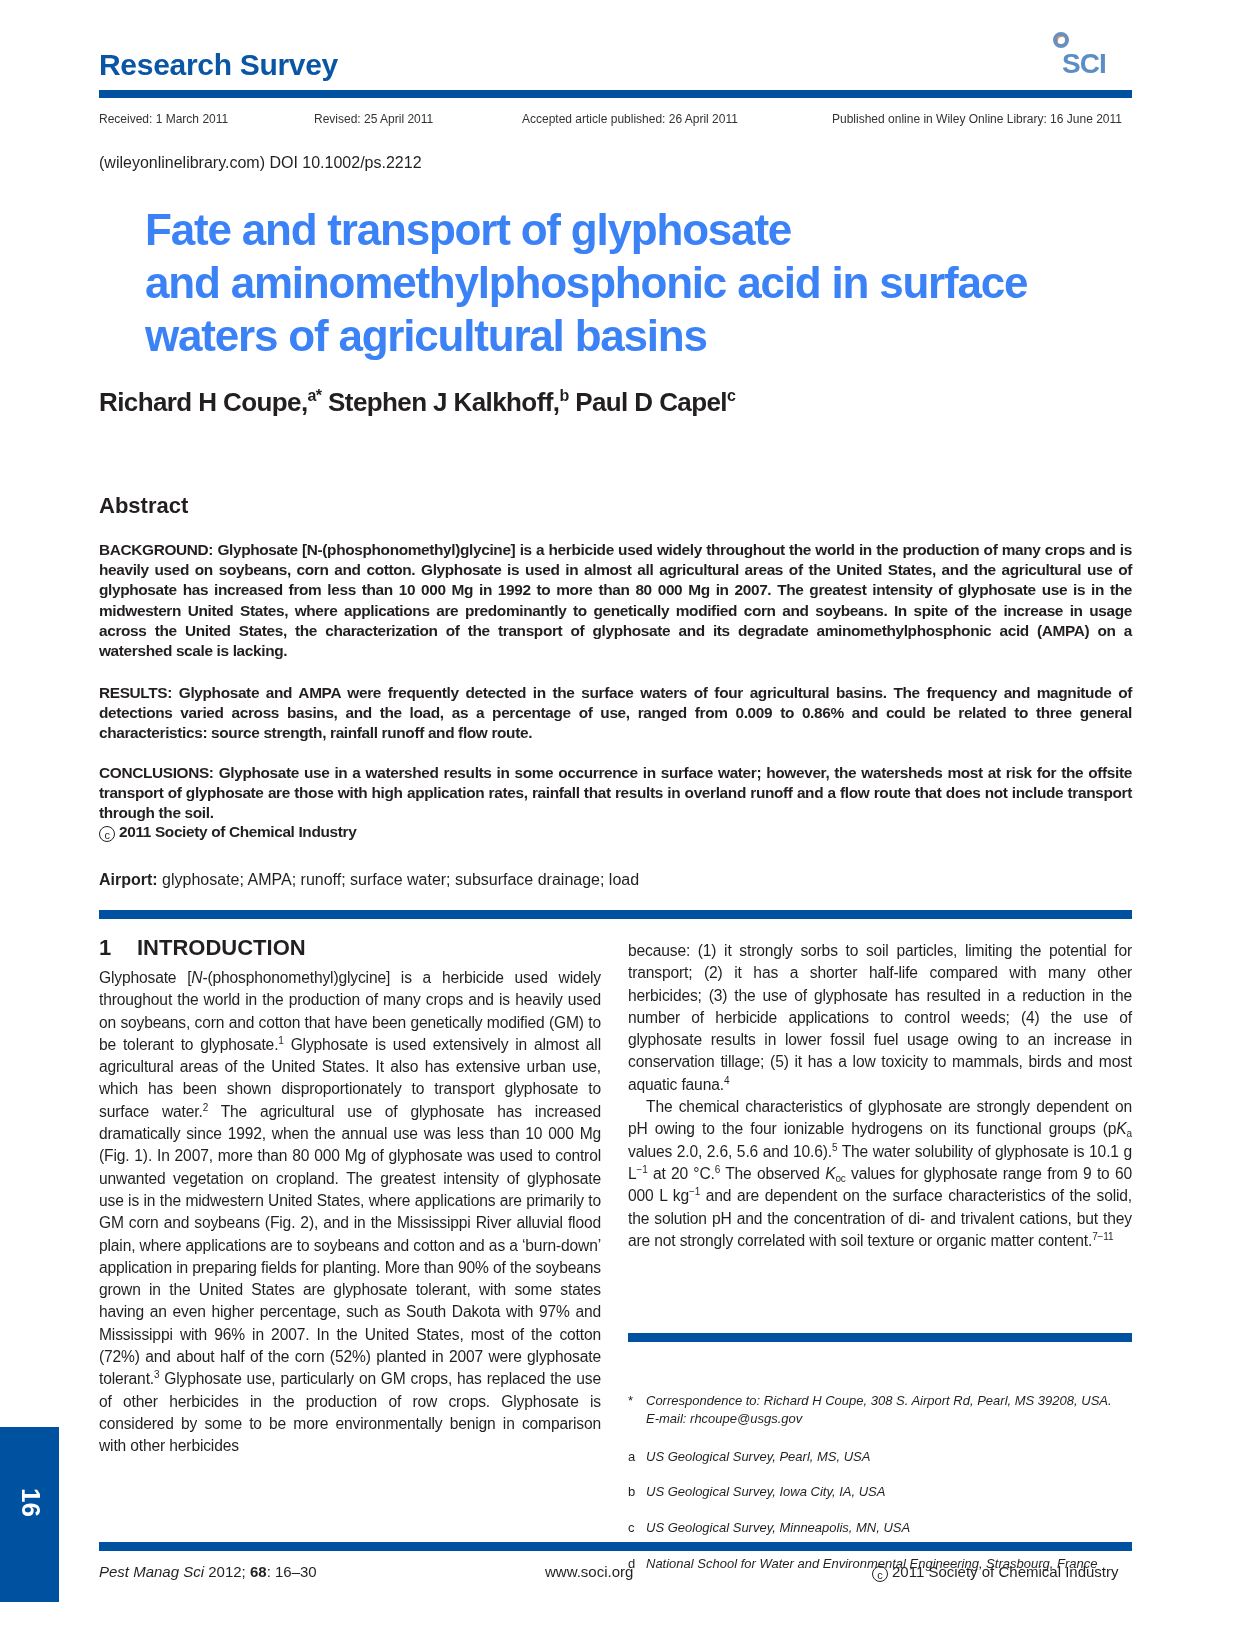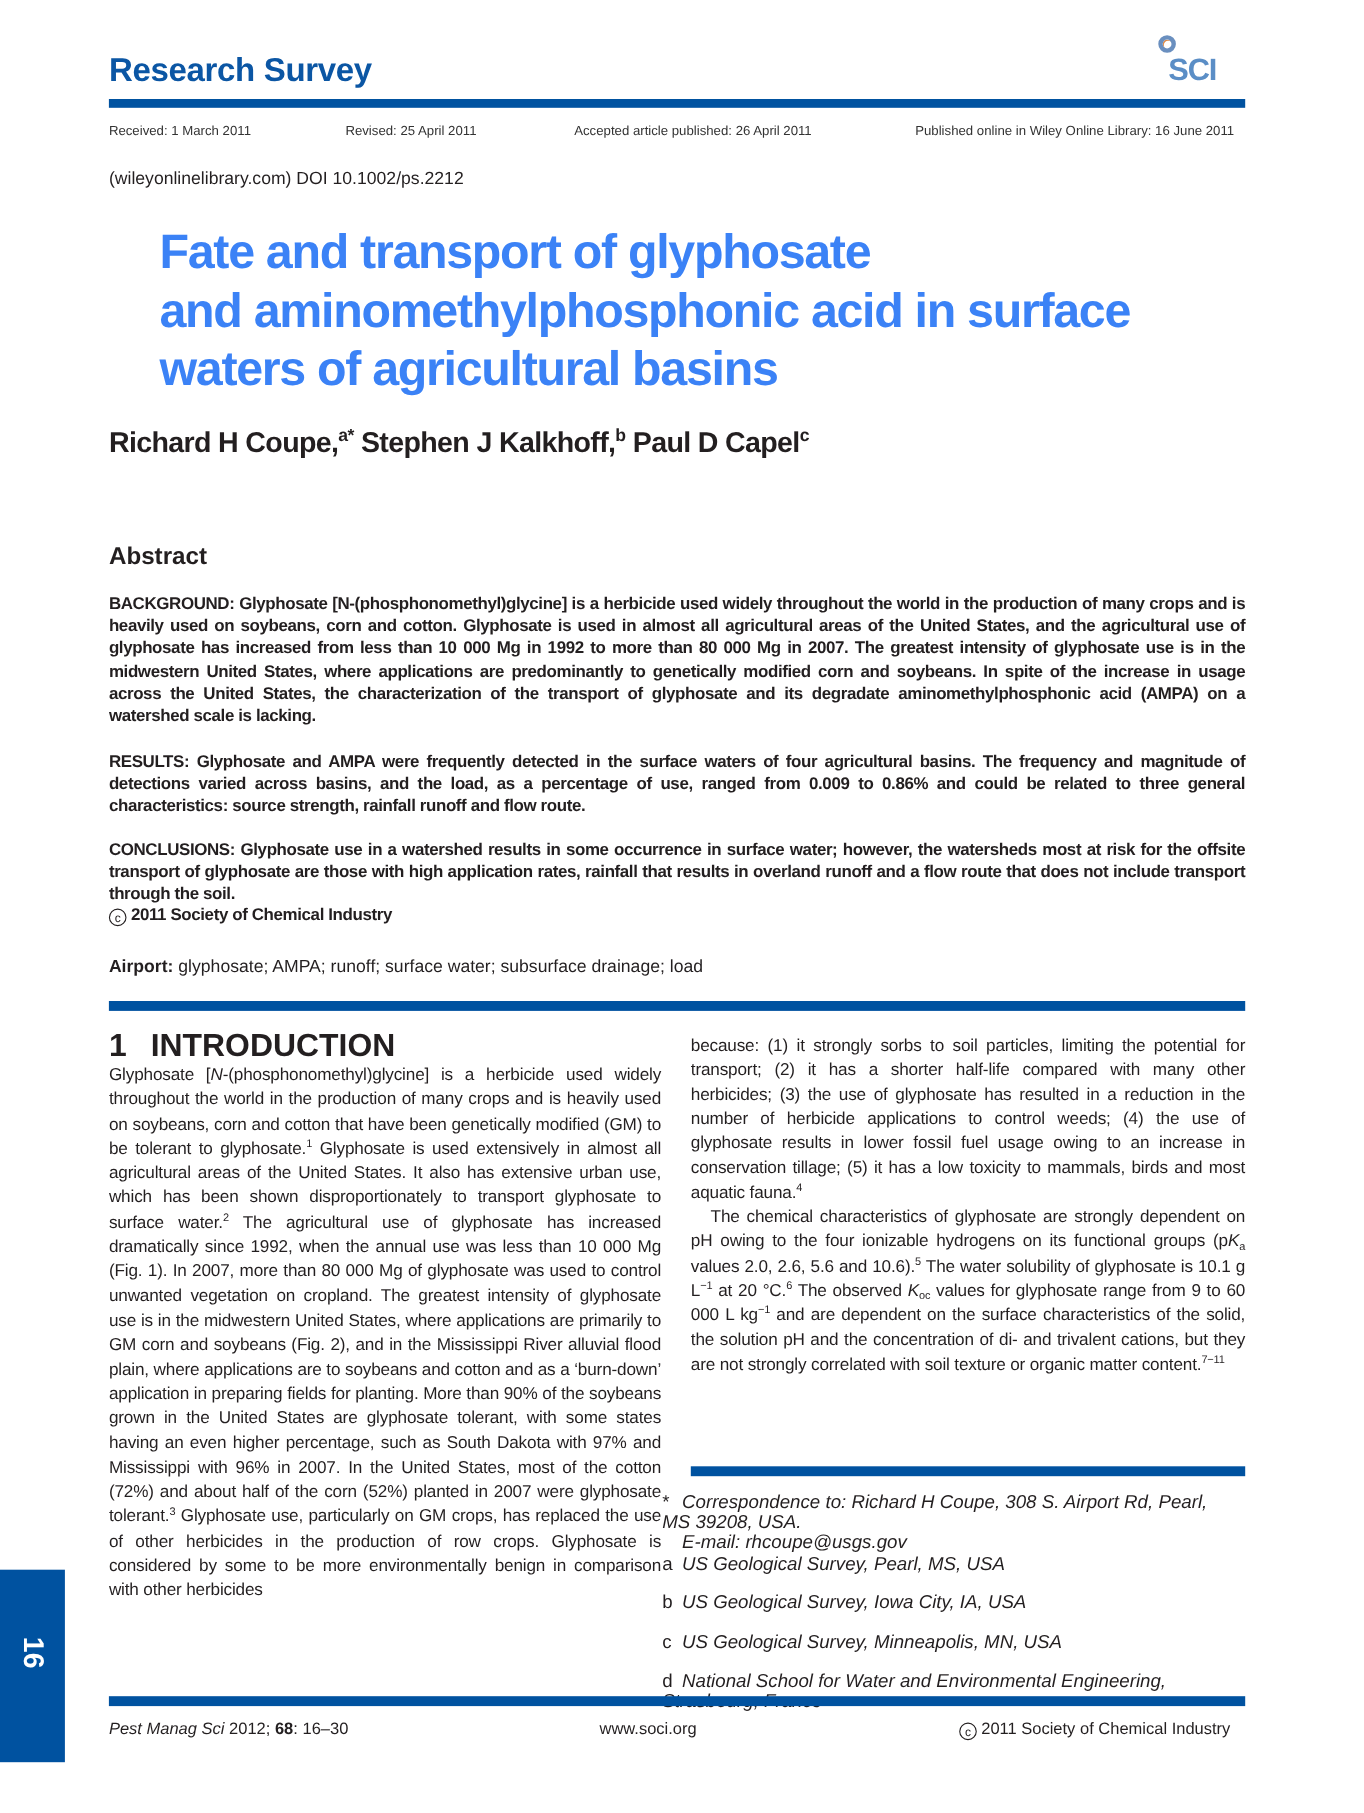--- a/index.html
+++ b/index.html
@@ -25,31 +25,31 @@
   #abstract-heading { left: 99px; top: 493px; font-size: 22px; font-weight: bold; }
   .abs-para { left: 99px; width: 1033px; font-size: 15.4px; line-height: 20.2px; font-weight: bold; text-align: justify;
               letter-spacing: -0.35px; }
   #copyright-line { left: 99px; top: 823px; font-size: 15.4px; font-weight: bold; letter-spacing: -0.35px; }
   .copy-c { display: inline-block; width: 16px; height: 16px; border: 1.5px solid #231f20; border-radius: 50%;
             font-size: 11px; line-height: 16px; text-align: center; box-sizing: border-box; vertical-align: -2px; margin-right: 4px; font-weight: normal; }
 
   #keywords { left: 99px; top: 871px; font-size: 16px; }
   #keywords b { font-weight: bold; }
 
-  #intro-heading { left: 99px; top: 935px; font-size: 29px; font-weight: bold; }
+  #intro-heading { left: 99px; top: 935px; font-size: 22px; font-weight: bold; }
   #intro-heading .num { display: inline-block; width: 38px; }
 
   .col { font-size: 15.6px; line-height: 22.3px; text-align: justify; letter-spacing: -0.15px; }
   .col sup { font-size: 10px; vertical-align: 6px; line-height: 0; }
   .col sub { font-size: 10px; vertical-align: -3px; line-height: 0; }
   #col-left { left: 99px; top: 967px; width: 502px; }
   #col-right { left: 628px; top: 940px; width: 504px; }
   .indent { text-indent: 18px; }
 
-  .fn { left: 602px; width: 504px; font-size: 17px; font-style: italic; line-height: 18px; }
+  .fn { left: 628px; width: 504px; font-size: 13px; font-style: italic; line-height: 18px; margin-top: 35px; }
   .fn .mark { display: inline-block; width: 18px; font-style: normal; }
   .fn .cont { padding-left: 18px; }
 
   #page-tab { left: 0; top: 1427px; width: 59px; height: 175px; background: #0052a0; }
   #page-num { position: absolute; left: 8px; top: 60px; width: 44px; text-align: center; color: #fff;
               font-size: 26px; font-weight: bold; transform: rotate(90deg); }
 
   .foot { top: 1563px; font-size: 15px; color: #231f20; }
 </style>
 </head>

